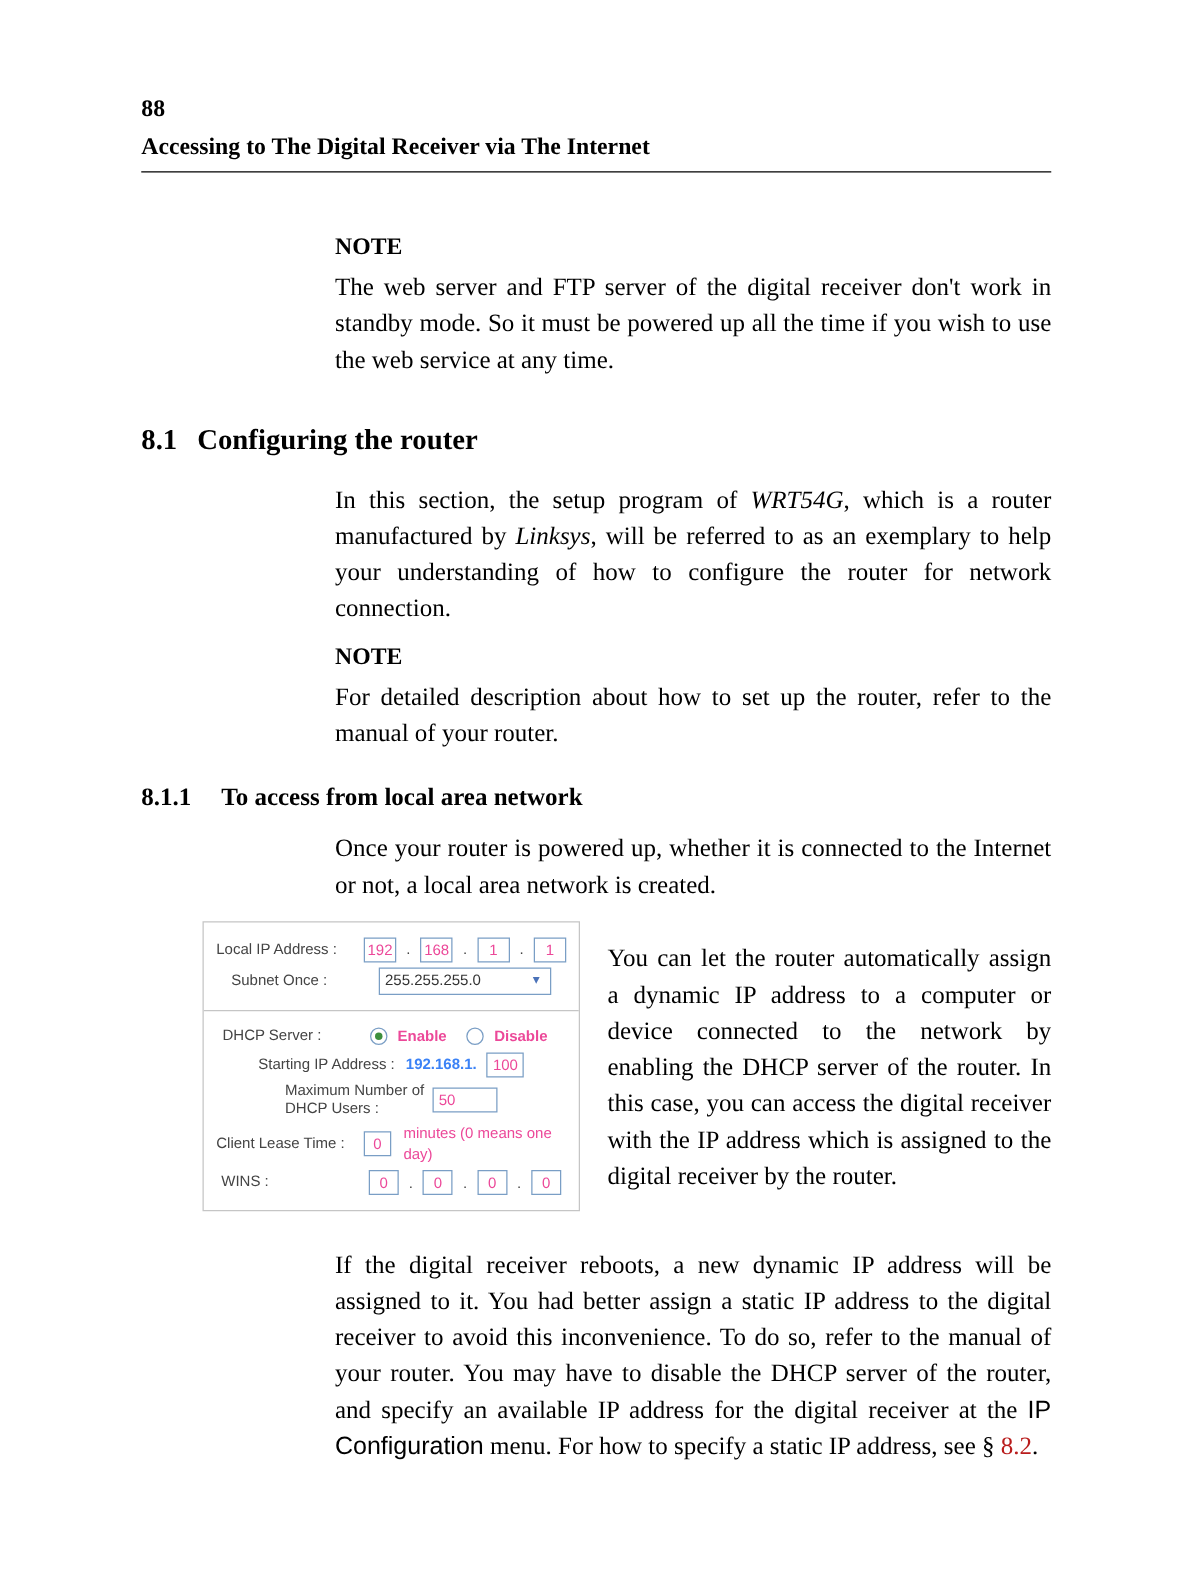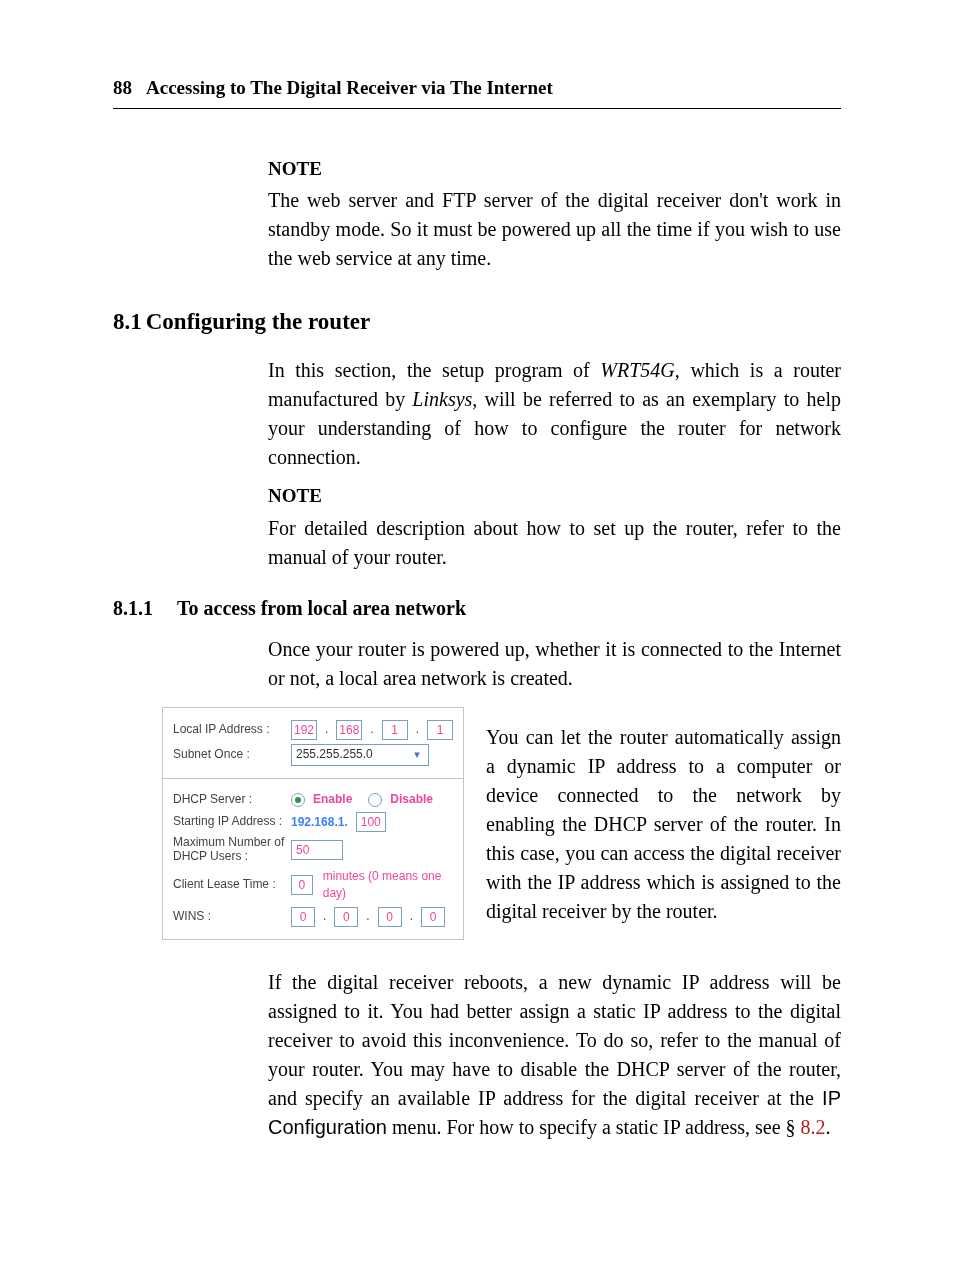--- a/index.html
+++ b/index.html
@@ -15,46 +15,47 @@
     min-height: 1272px;
     padding: 74px 113px 60px 113px;
     box-sizing: border-box;
     position: relative;
     font-size: 20px;
     line-height: 1.45;
   }
   .running-head {
     display: flex;
     align-items: baseline;
-    gap: 14px;
+    gap: 2px;
     border-bottom: 1px solid #000;
     padding-bottom: 6px;
     margin-bottom: 46px;
     font-family: Georgia, serif;
+    flex-direction: column;
   }
   .running-head .pagenum {
     font-weight: bold;
     font-size: 19px;
   }
   .running-head .title {
     font-weight: bold;
     font-size: 19px;
   }
   .indent-block {
     margin-left: 155px;
   }
   .note-hd {
     font-weight: bold;
     font-size: 19px;
     margin: 6px 0 4px;
   }
   .sec-h {
     display: flex;
     align-items: baseline;
-    gap: 4px;
+    gap: 16px;
     margin: 32px 0 18px;
   }
   .sec-h .num {
     font-weight: bold;
     font-size: 23px;
   }
   .sec-h .txt {
     font-weight: bold;
     font-size: 23px;
   }
@@ -104,20 +105,21 @@
     padding: 8px 10px;
   }
   .fig-block + .fig-block {
     border-top: 1px solid #c5c5c5;
   }
   .frow {
     display: flex;
     align-items: center;
     margin: 4px 0;
     gap: 6px;
+    justify-content: center;
   }
   .flabel {
     width: 112px;
     flex: 0 0 112px;
     font-size: 12px;
     line-height: 1.15;
   }
   .ipbox {
     border: 1px solid #7a9ec5;
     background: #fff;

